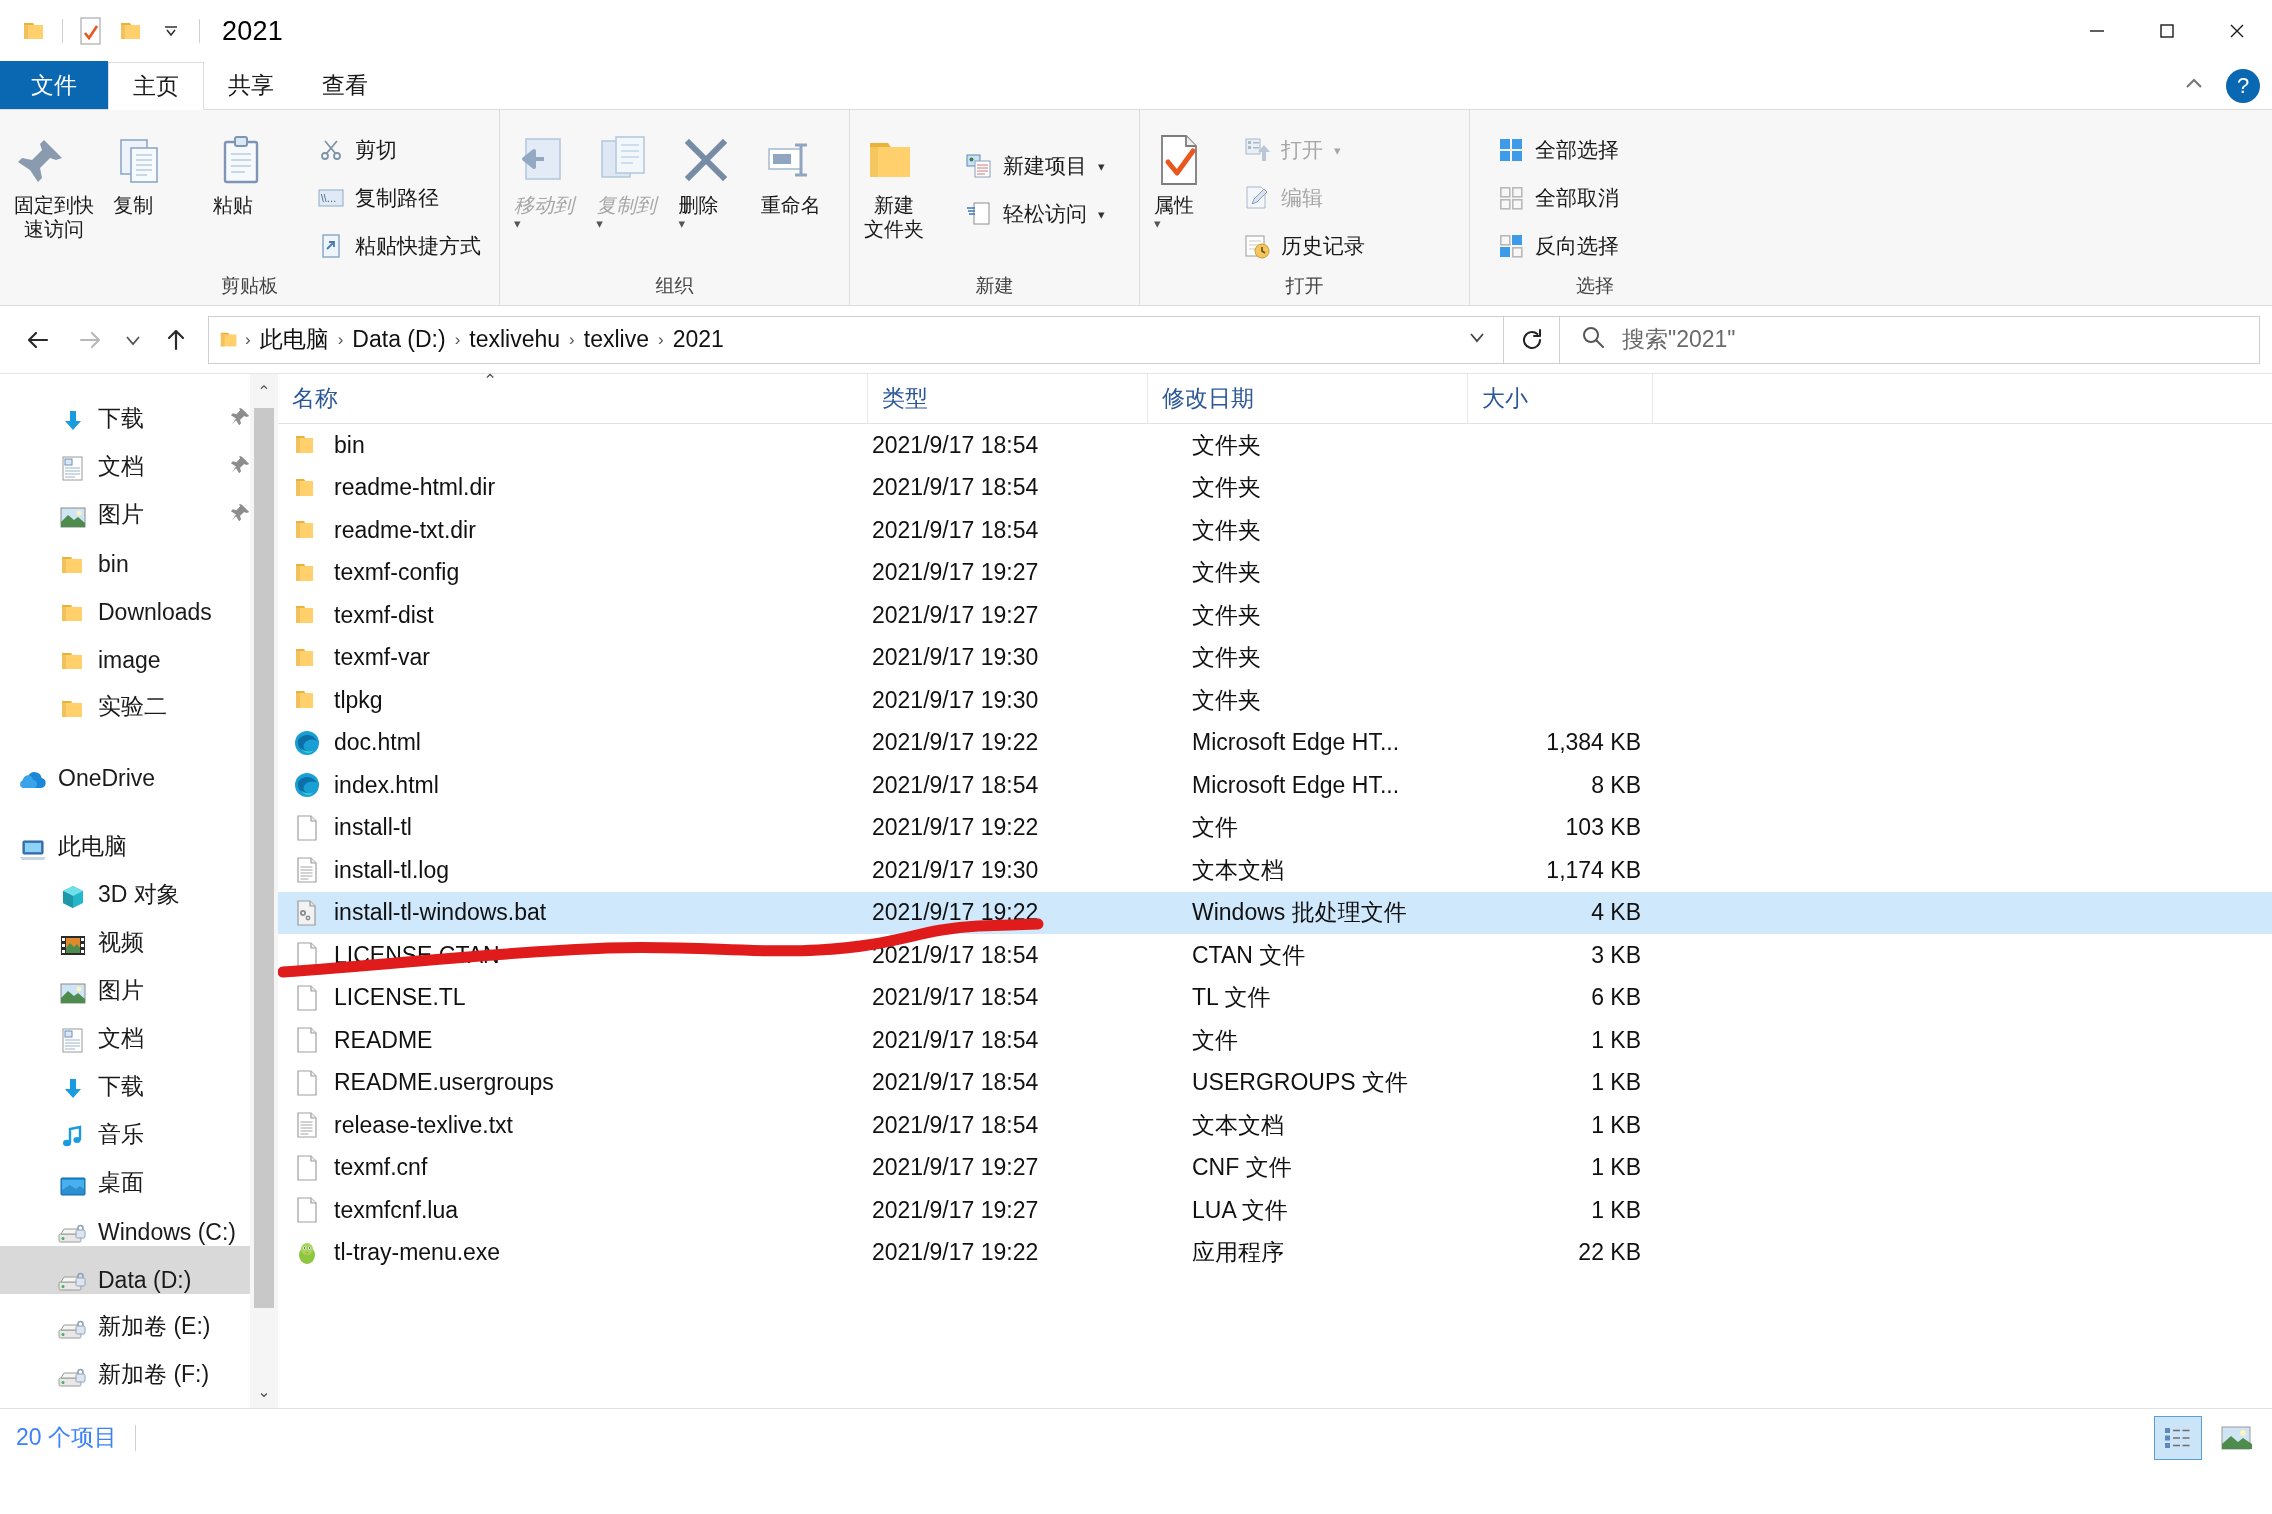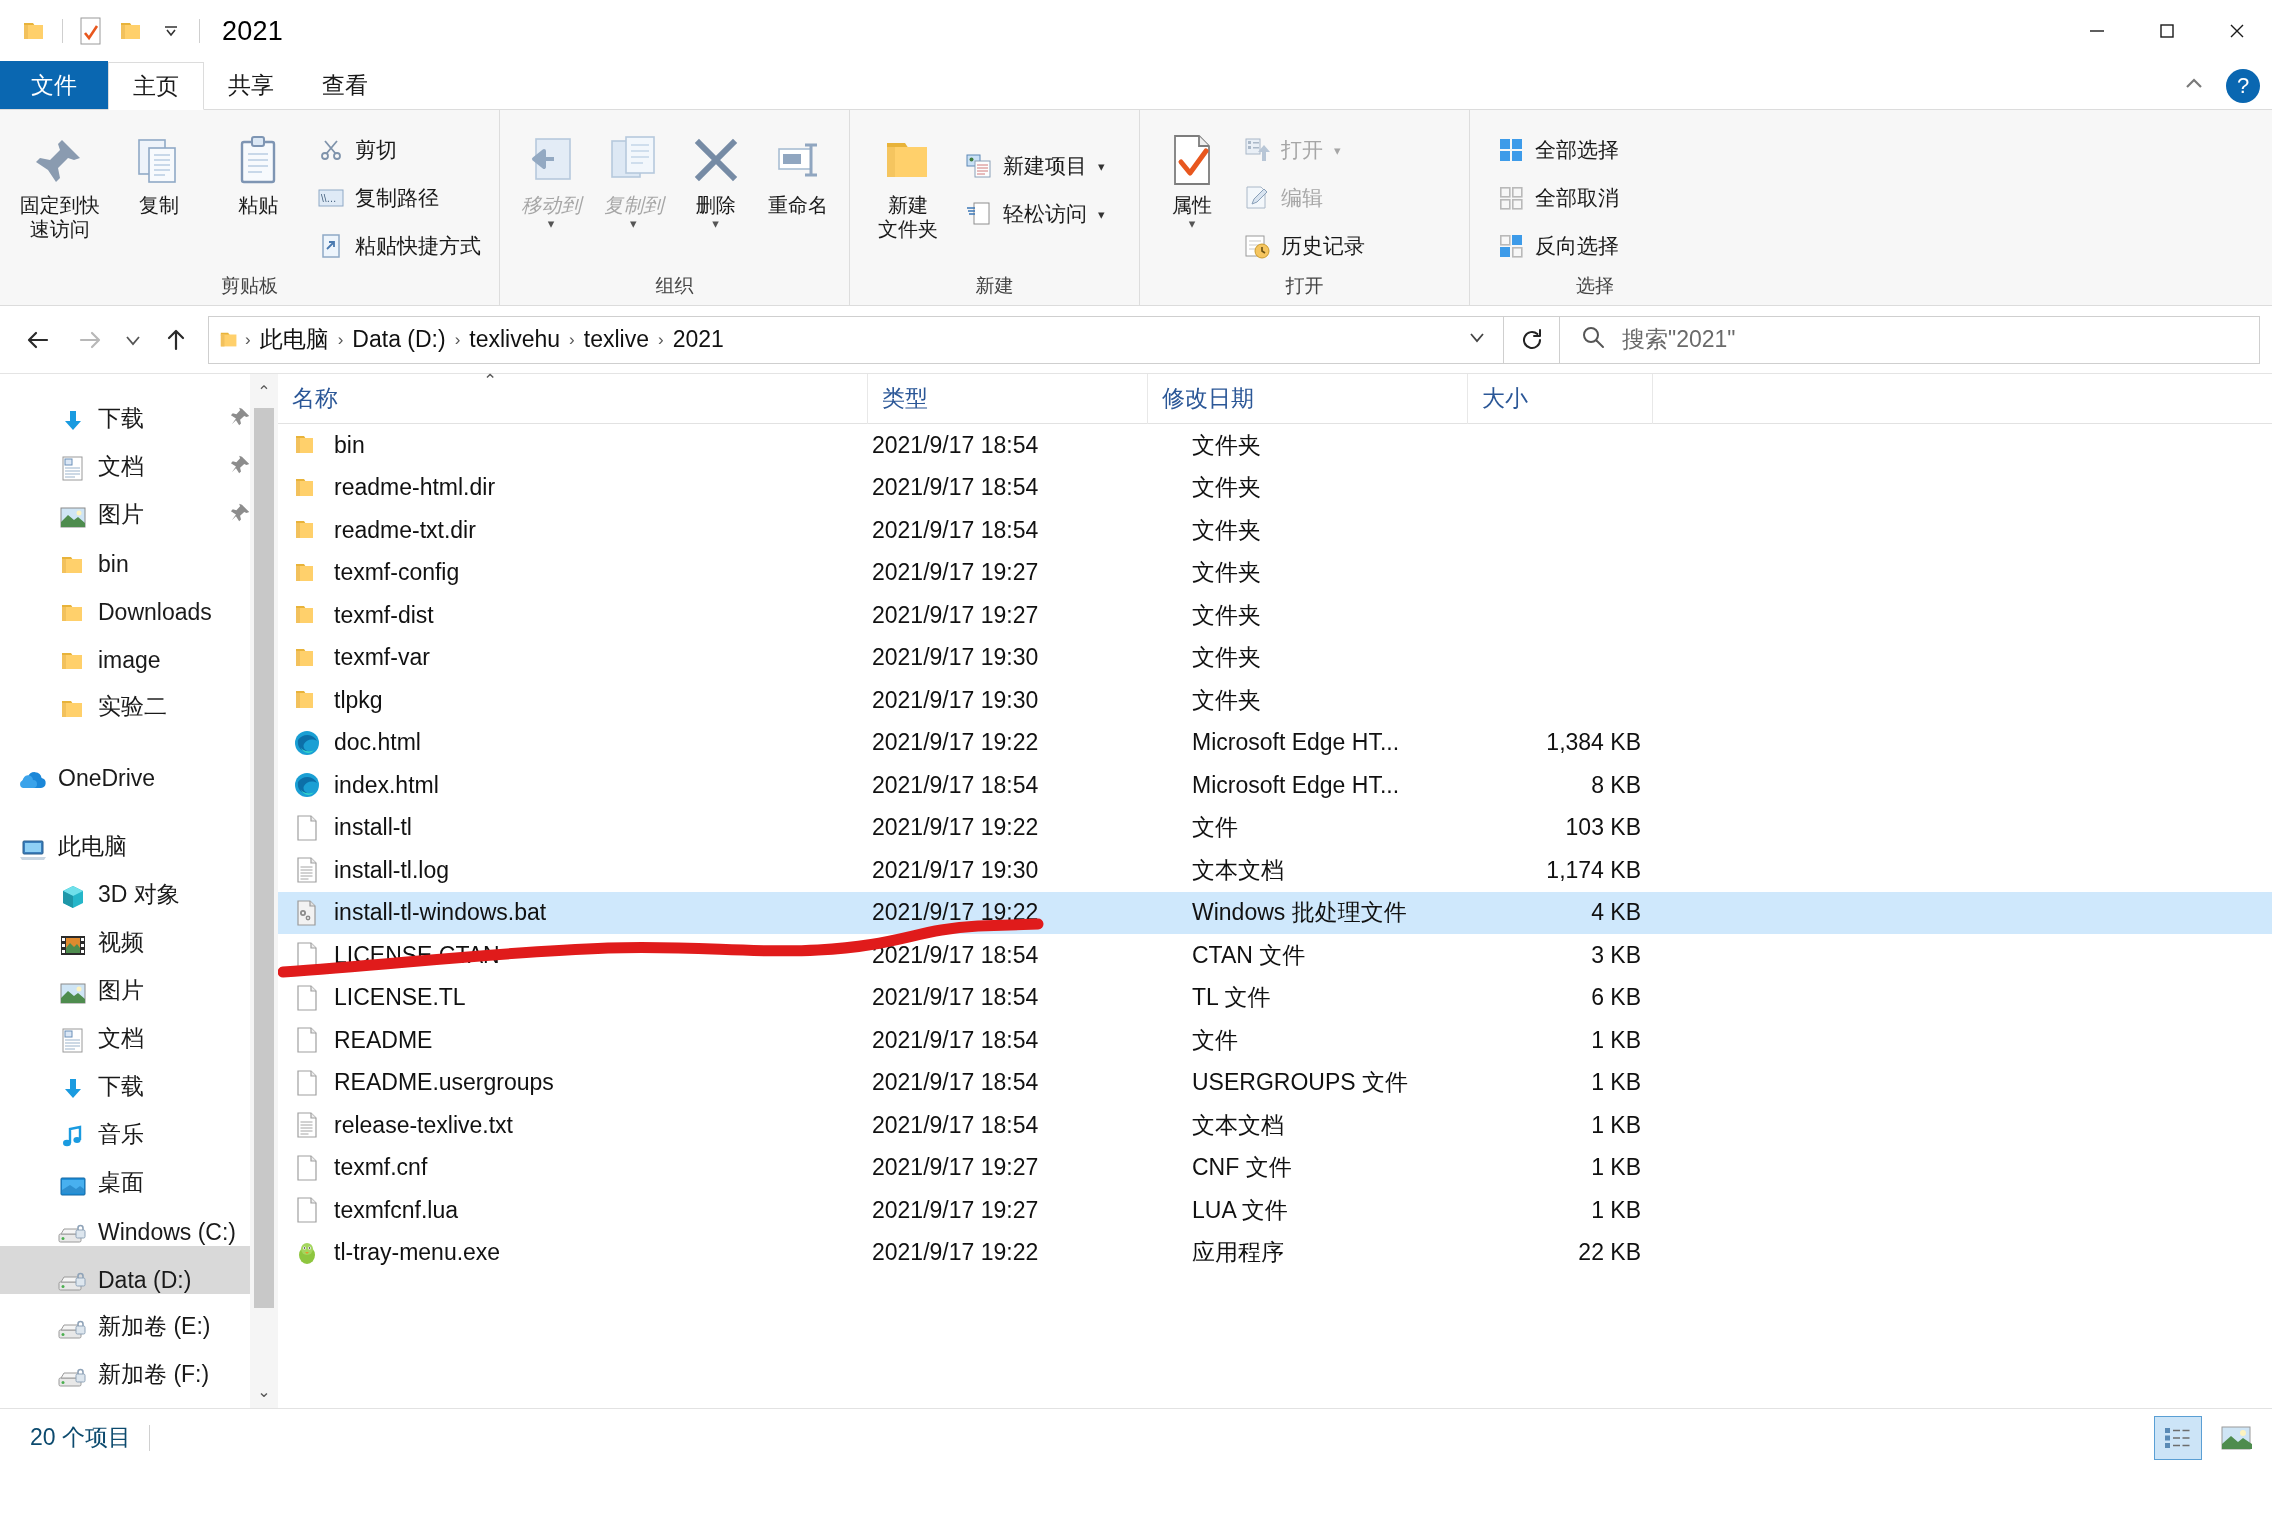--- a/index.html
+++ b/index.html
@@ -85,21 +85,21 @@
     border-right: 1px solid #dddddd;
     padding: 8px 0 0 0;
   }
   .rgroup:last-child { border-right: none; }
   .rgroup-body { flex: 1; display: flex; align-items: flex-start; padding: 0 10px; }
   .rgroup-label {
     text-align: center; font-size: 19px; color: #444; padding-bottom: 6px;
   }
   .bigbtn {
     width: 100px;
-    display: flex; flex-direction: column; align-items: center;
+    display: flex; flex-direction: column; align-items: flex-start;
     padding: 8px 4px 0 4px;
     font-size: 20px; color: #1a1a1a; text-align: center; line-height: 1.18;
   }
   .bigbtn .glyph { height: 68px; display:flex; align-items:center; justify-content:center; }
   .bigbtn.dis { color: #a6a6a6; font-style: italic; }
   .smallcol { display: flex; flex-direction: column; padding-top: 10px; gap: 4px; }
   .smallbtn {
     display: flex; align-items: center; gap: 9px;
     font-size: 21px; color: #1a1a1a; height: 44px; padding: 0 8px;
     white-space: nowrap;
@@ -199,21 +199,21 @@
   .cell-size { width: 185px; text-align: right; padding-right: 12px; color: #111; }
   .ficon { width: 30px; height: 30px; flex: 0 0 30px; display:flex; align-items:center; justify-content:center;}
 
   .annot { position: absolute; left: 0; top: 0; pointer-events: none; }
 
   
   .statusbar {
     height: 58px; border-top: 1px solid #e2e2e2; background: #fff;
     display: flex; align-items: center; position: relative;
   }
-  .status-text { font-size: 23px; color: #0c4a6e; padding-left: 30px; }
+  .status-text { font-size: 23px; color: #3b82f6; padding-left: 16px; }
   .status-sep { width:1px; height: 26px; background: #d0d0d0; margin-left: 18px;}
   .viewbtns { position: absolute; right: 12px; display: flex; gap: 10px; align-items:center;}
   .vbtn { width: 48px; height: 44px; display:flex; align-items:center; justify-content:center; }
   .vbtn.active { background: #cce4f7; border: 1px solid #5a9fd4; }
 </style>
 </head>
 <body>
 
 <div class="titlebar">
   <div class="qat">

